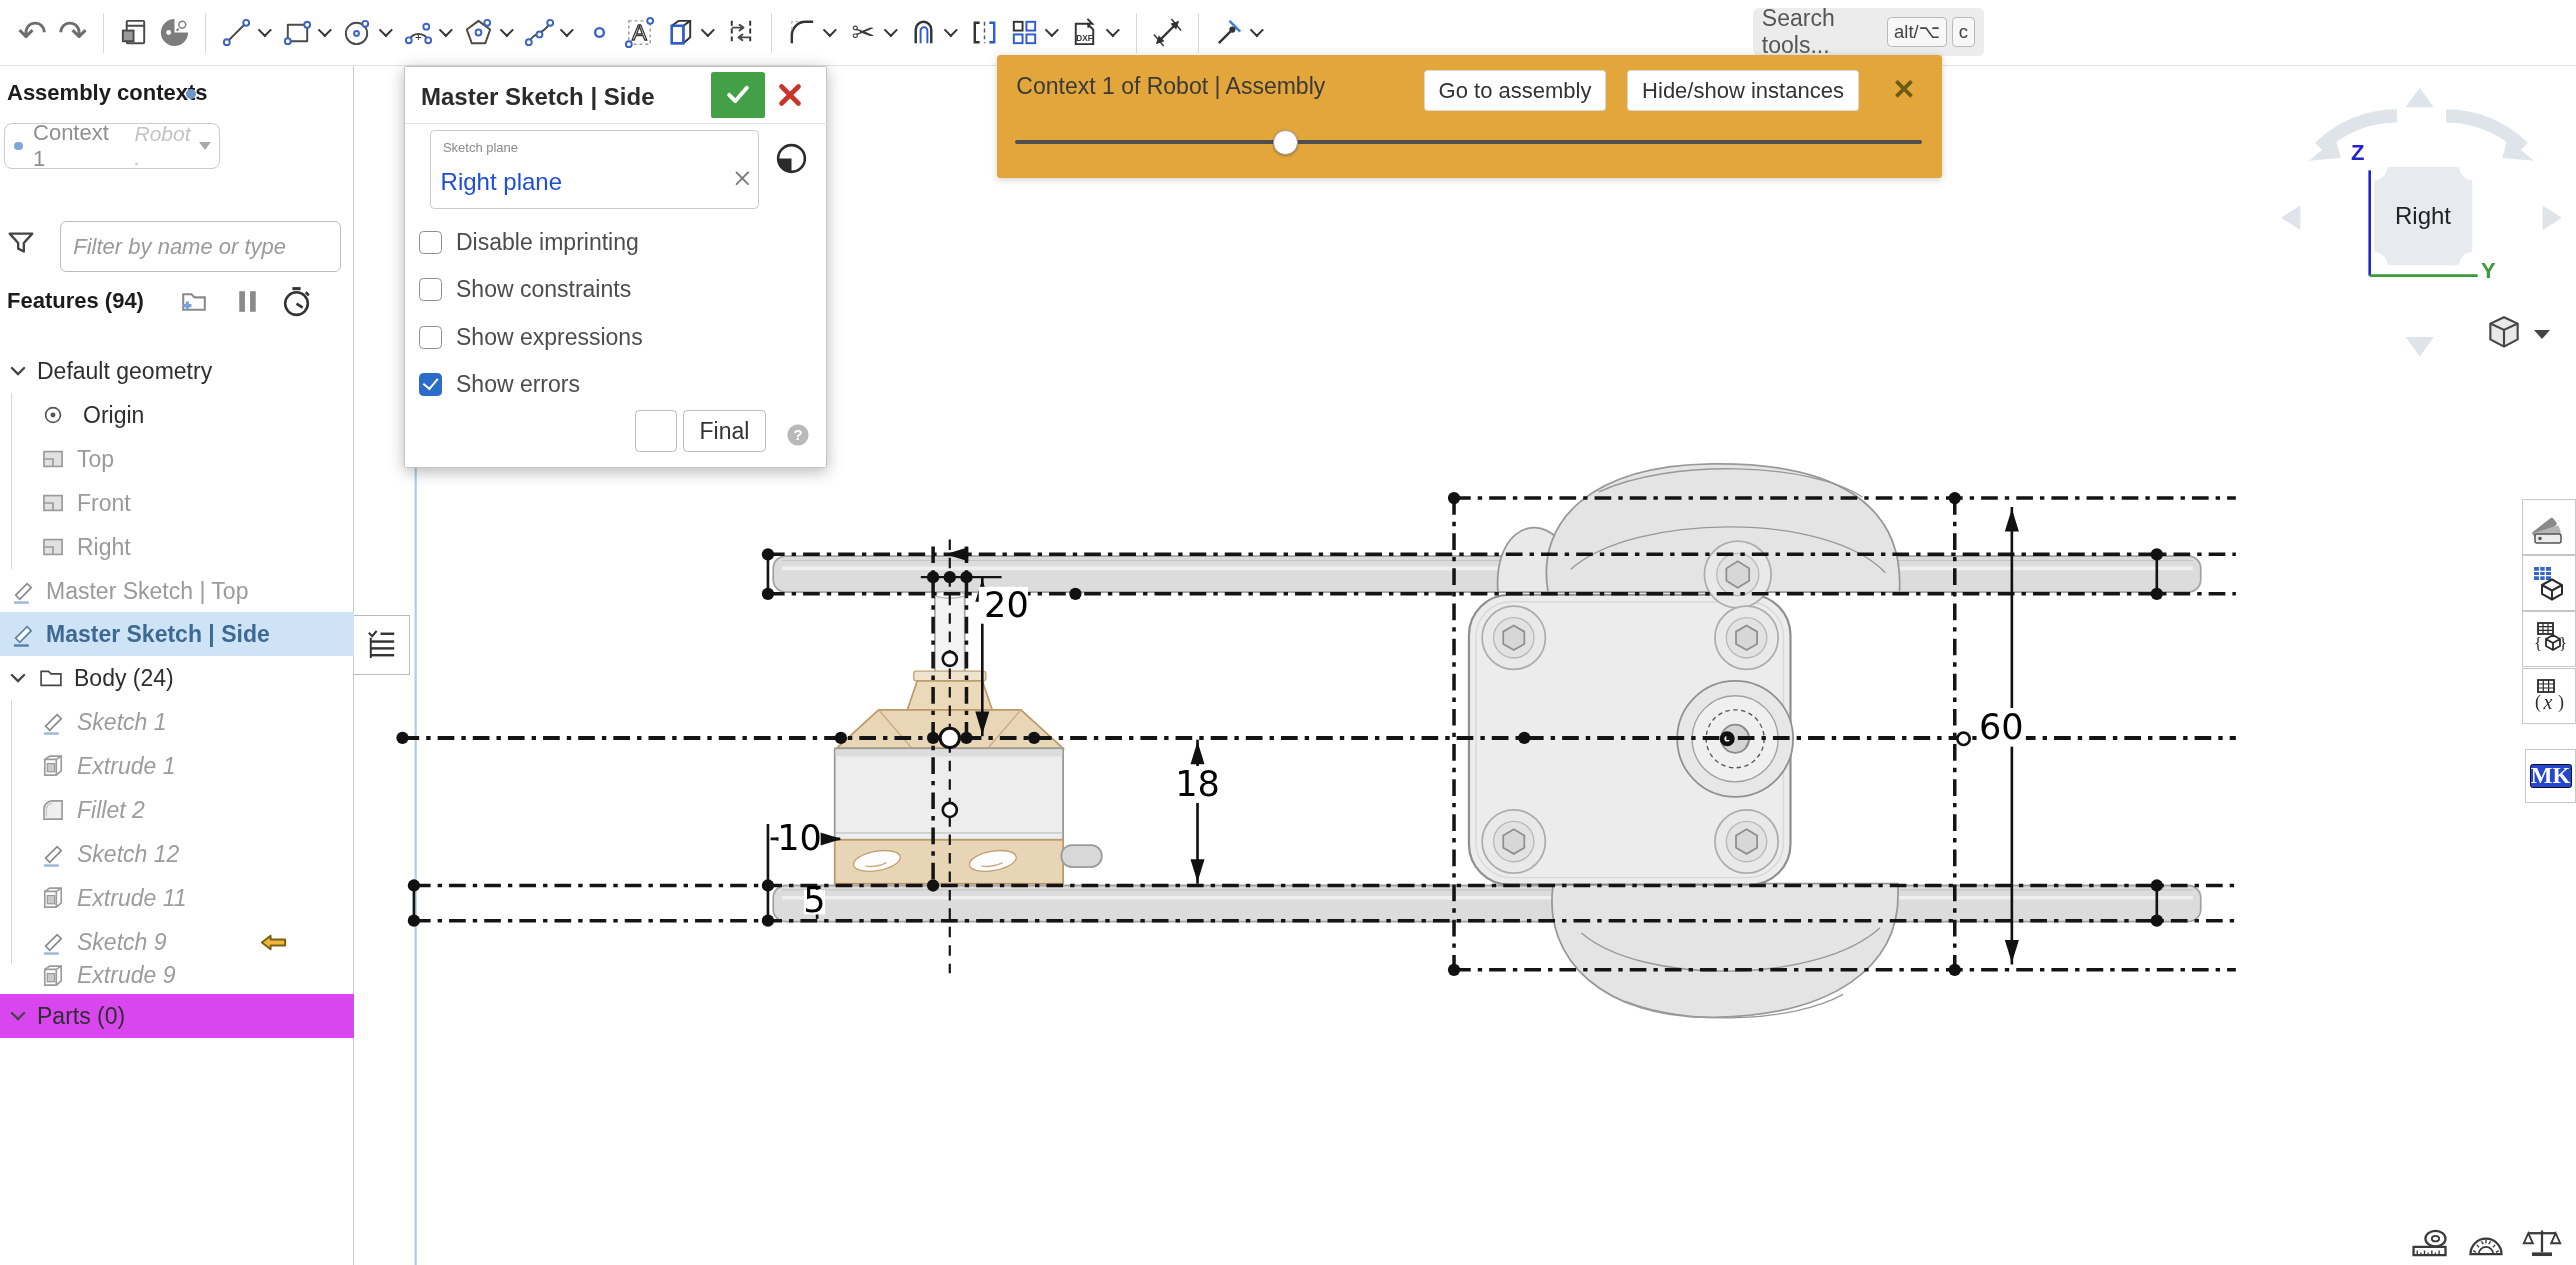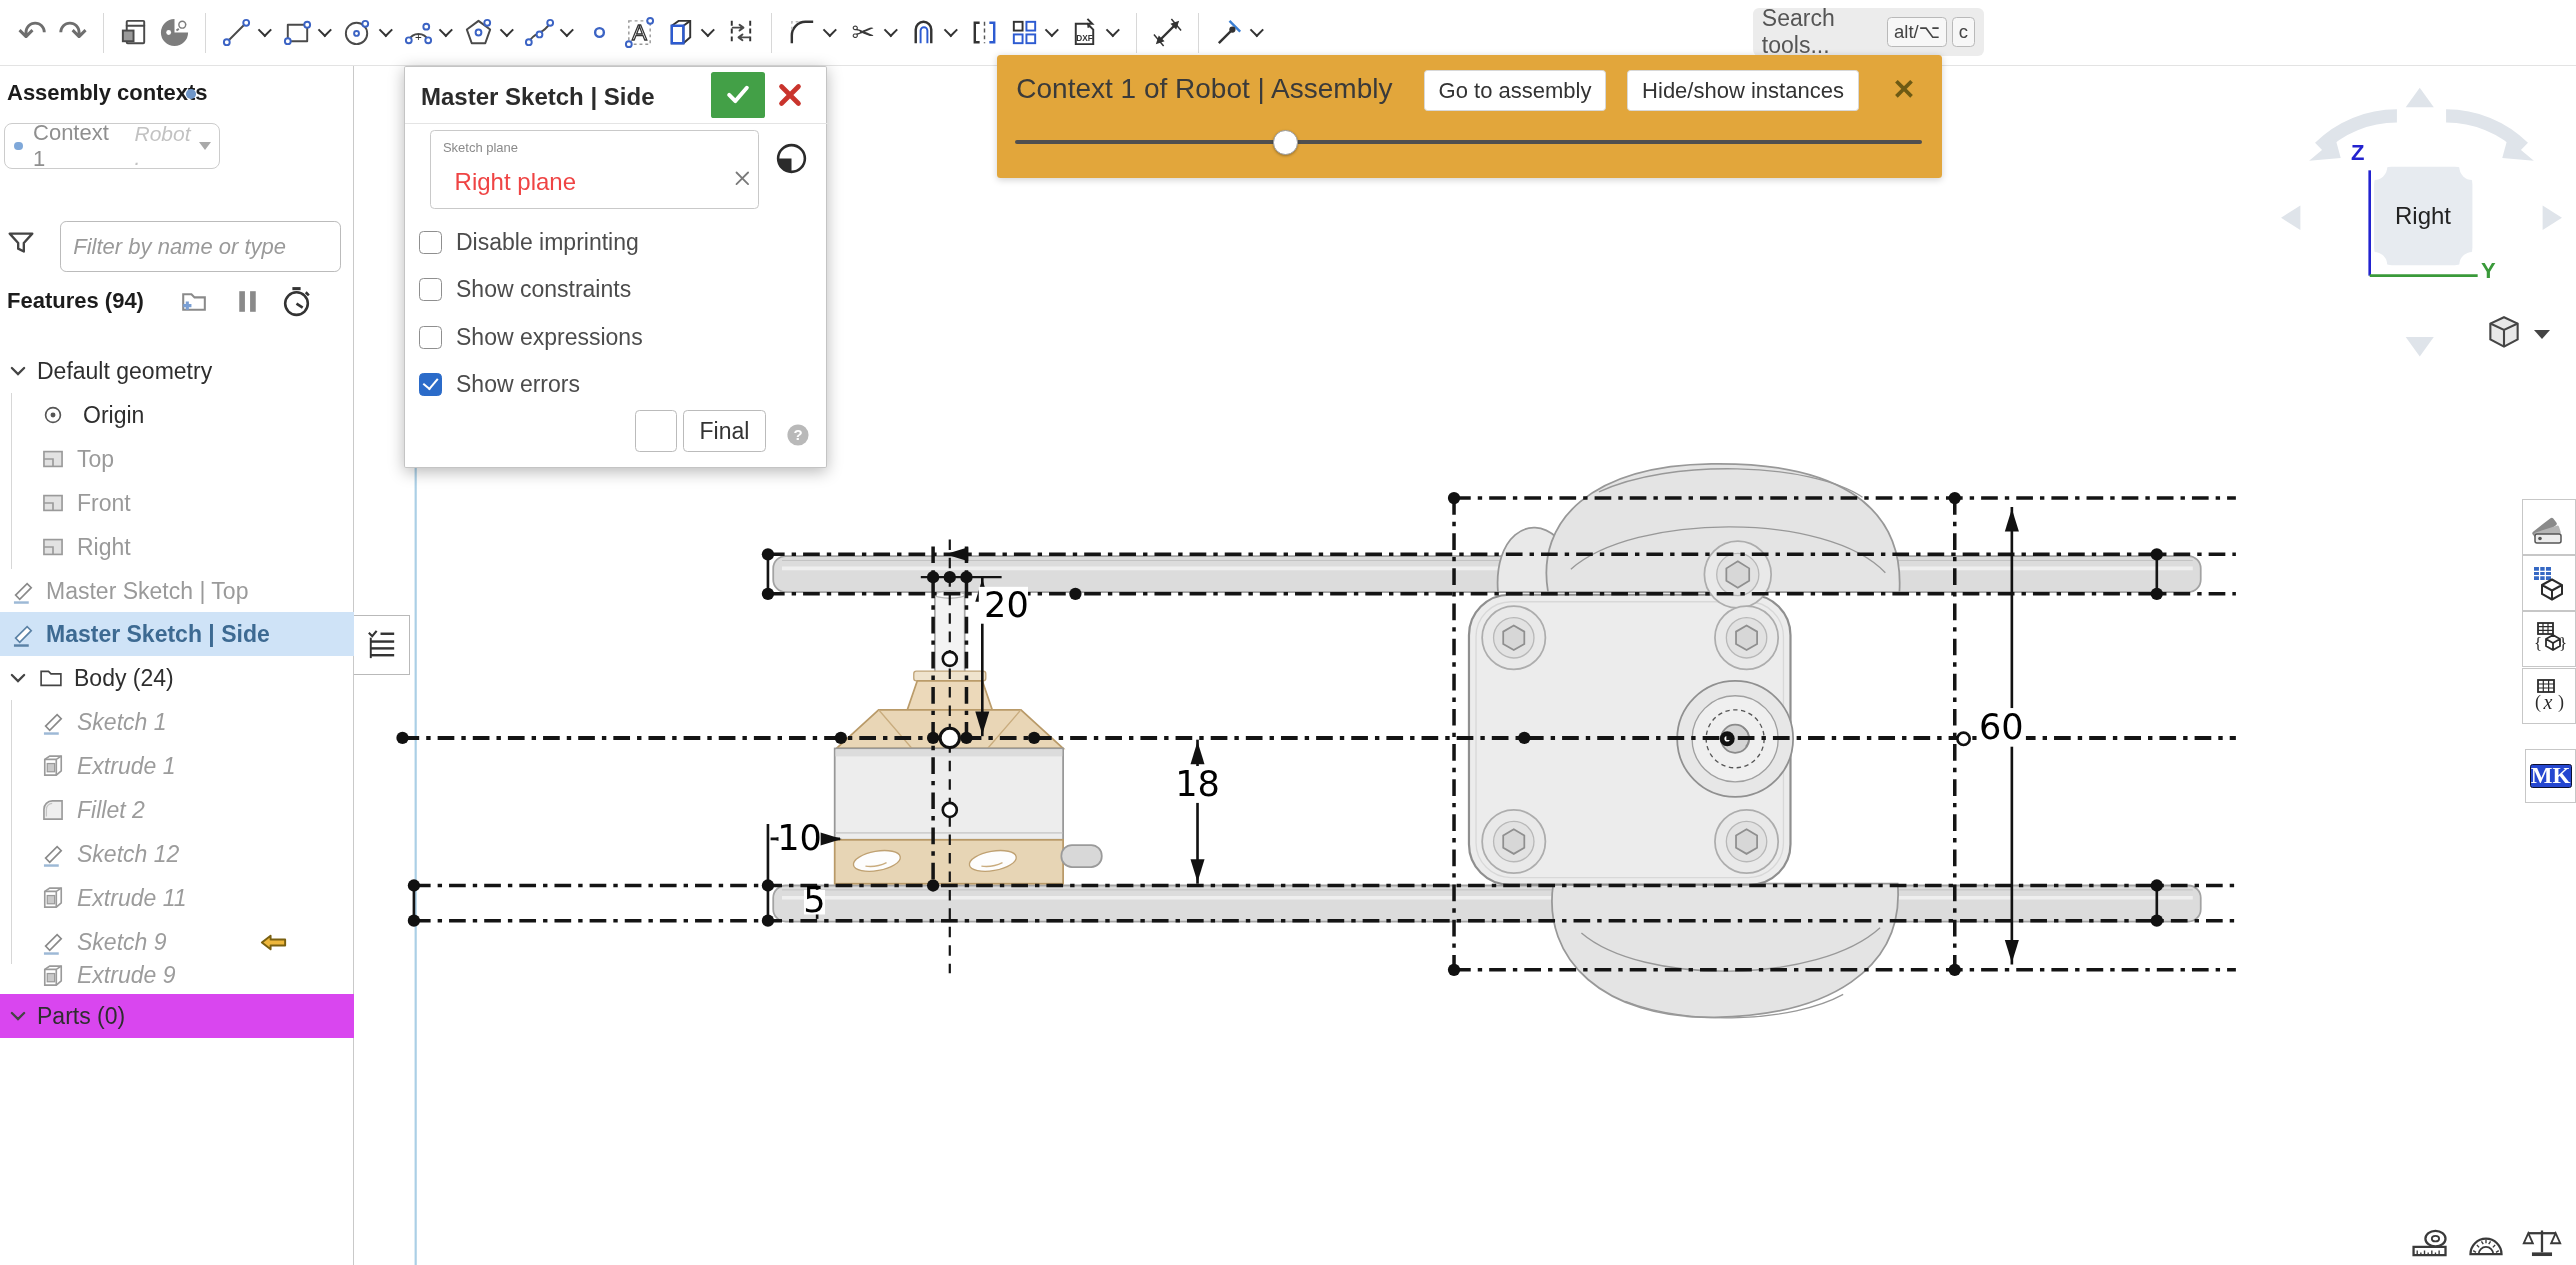--- a/index.html
+++ b/index.html
@@ -71,40 +71,40 @@
     border:0.9px solid #c4c4c4; border-radius:1.8px; box-shadow:0 3.5px 16px rgba(0,0,0,.28); z-index:30; }
   #dlg-title { position:absolute; left:16px; top:16px; font-size:24px; font-weight:600; color:#2b2b2b; }
   #dlg-accept { position:absolute; left:306px; top:5.3px; width:54px; height:46px; background:#43a047;
     border-radius:2.6px; display:flex; align-items:center; justify-content:center; cursor:pointer; }
   #dlg-accept svg { width:30px; height:30px; }
   #dlg-close { position:absolute; left:369px; top:12.3px; width:32px; height:32px; cursor:pointer; }
   #dlg-sep { position:absolute; left:0; top:56px; width:423px; height:0.9px; background:#e4e4e4; }
   #plane-box { position:absolute; left:24.6px; top:63px; width:329px; height:79px; border:1.3px solid #c9c9c9;
     border-radius:4.4px; cursor:pointer; }
   #plane-label { position:absolute; left:12.3px; top:8.8px; font-size:13px; color:#8a8a8a; }
-  #plane-value { position:absolute; left:24px; top:37px; font-size:24px; color:#ef4444; }
+  #plane-value { position:absolute; left:10px; top:37px; font-size:24px; color:#1d4ed8; }
   #plane-clear { position:absolute; left:299px; top:35px; width:24.6px; height:24.6px; cursor:pointer; }
   #dlg-pie { position:absolute; left:369px; top:74px; width:35px; height:35px; }
   .cbrow { position:absolute; left:14px; height:30px; display:flex; align-items:center; cursor:pointer; }
   .cbox { width:23px; height:23px; border:1.8px solid #8f8f8f; border-radius:4.4px; background:#fff; position:relative; }
   .cbrow.on .cbox { background:#2b6bc9; border-color:#2b6bc9; }
   .cbrow.on .cbox:after { content:""; position:absolute; left:6.2px; top:1.8px; width:7px; height:12.3px;
     border-right:2.6px solid #fff; border-bottom:2.6px solid #fff; transform:rotate(40deg); }
   .cblabel { margin-left:14px; font-size:23px; color:#4c4c4c; }
   #btn-sketch-final { position:absolute; left:230px; top:343px; width:42px; height:42px; border:0.9px solid #bbb;
     border-radius:4.4px; display:flex; align-items:center; justify-content:center; cursor:pointer; }
   #btn-final { position:absolute; left:278px; top:343px; width:83px; height:42px; border:0.9px solid #bbb;
     border-radius:4.4px; background:#fff; font-size:23px; color:#333; display:flex; align-items:center;
     justify-content:center; cursor:pointer; }
   #dlg-help { position:absolute; left:378px; top:353px; width:30px; height:30px; cursor:pointer; }
 
   
   #banner { position:absolute; left:997px; top:55px; width:945px; height:123px; background:#e2a63b;
     border-radius:3.5px; z-index:25; box-shadow:0 1.8px 7px rgba(0,0,0,.18); }
-  #banner-title { position:absolute; left:19.3px; top:17.6px; font-size:28px; color:#3a3a3a; }
+  #banner-title { position:absolute; left:19.3px; top:17.6px; font-size:23px; color:#3a3a3a; }
   .bbtn { position:absolute; top:15px; height:41px; background:#fff; border:0.9px solid #d8d8d8;
     border-radius:3.5px; font-size:22px; color:#333; display:flex; align-items:center;
     justify-content:center; cursor:pointer; }
   #banner-go { left:427px; width:182px; }
   #banner-hide { left:630px; width:232px; }
   #banner-close { position:absolute; left:891px; top:19.3px; width:32px; height:32px; font-size:28px;
     color:#6d5a14; text-align:center; line-height:32px; cursor:pointer; font-weight:bold; }
   #slider-track { position:absolute; left:17.6px; top:85px; width:907px; height:4.4px; background:#4f4f4f;
     border-radius:2.6px; cursor:pointer; }
   #slider-handle { position:absolute; left:276px; top:75px; width:24.6px; height:24.6px; background:#fff;

